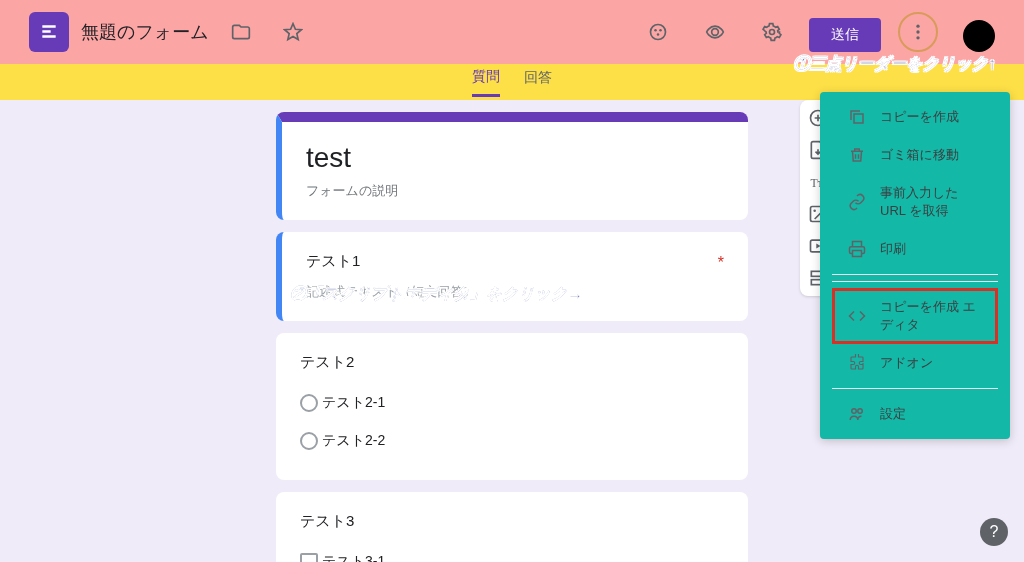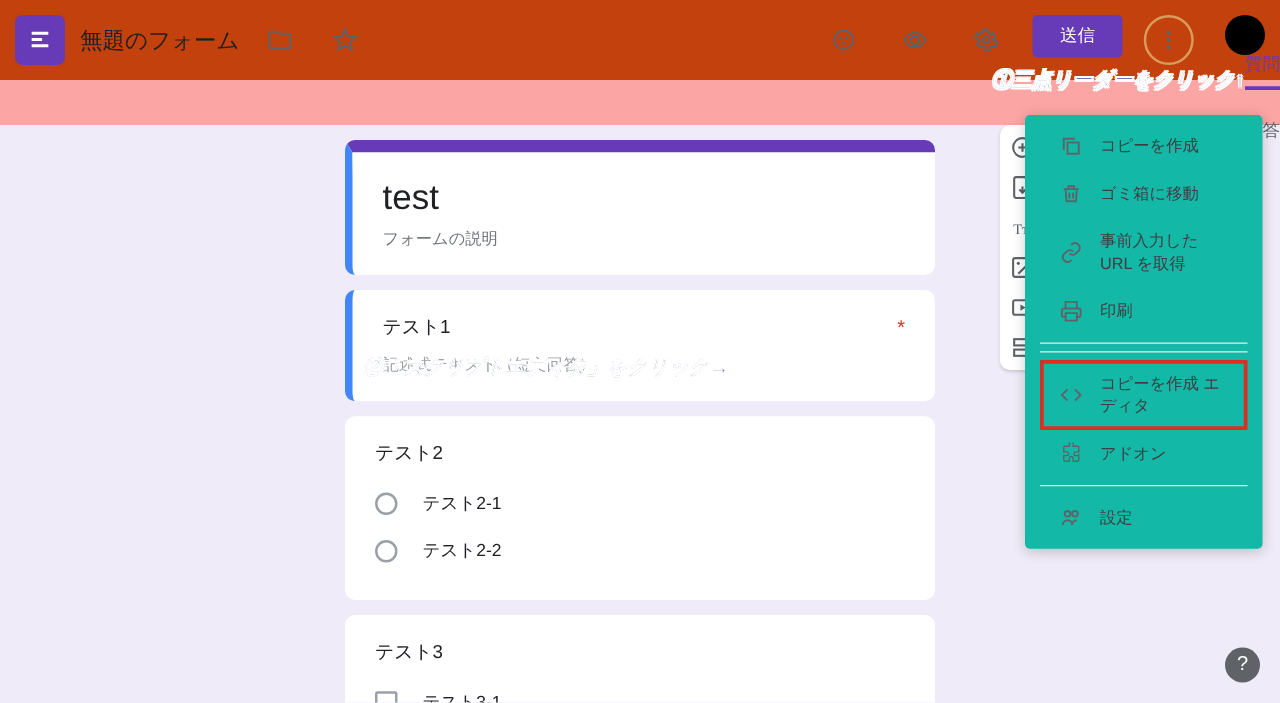--- a/index.html
+++ b/index.html
@@ -1,39 +1,39 @@
 <!DOCTYPE html>
 <html><head>
 <meta charset="utf-8">
 <style>
 * { box-sizing: border-box; margin: 0; padding: 0; }
 body { font-family: "Hiragino Sans", "Meiryo", sans-serif; background: #f0ebf8; width: 1024px; height: 562px; overflow: hidden; position: relative; color: #202124; }
-.header { background: #c2410c; height: 64px; display: flex; align-items: center; padding: 0 12px; border-bottom: 0; }
+.header { background: #fca5a5; height: 64px; display: flex; align-items: center; padding: 0 29px; border-bottom: 0; }
 .logo { width: 40px; height: 40px; background: #673ab7; border-radius: 6px; display: flex; align-items: center; justify-content: center; margin-right: 12px; }
 .logo svg { fill: #fff; }
 .title-area { display: flex; align-items: center; gap: 12px; }
 .doc-title { font-size: 18px; color: #202124; }
 .icon-btn { width: 40px; height: 40px; border-radius: 50%; display: flex; align-items: center; justify-content: center; cursor: pointer; color: #5f6368; }
-.header-right { margin-left: auto; display: flex; align-items: flex-start; gap: 17px; }
+.header-right { margin-left: auto; display: flex; align-items: flex-end; gap: 17px; }
 .send-btn { background: #673ab7; color: #fff; padding: 8px 22px; border-radius: 4px; font-size: 14px; }
 .more-btn { border: 2px solid #d89b5a; }
 .avatar { width: 32px; height: 32px; border-radius: 50%; background: #000; margin-left: 8px; }
-.tabs { display: flex; justify-content: center; gap: 24px; background: #fca5a5; height: 36px; align-items: flex-end; flex-direction: column; }
+.tabs { display: flex; justify-content: center; gap: 24px; background: #fde047; height: 36px; align-items: center; }
 .tab { font-size: 14px; color: #5f6368; padding-bottom: 8px; }
 .tab.active { color: #673ab7; border-bottom: 3px solid #673ab7; font-weight: 500; }
 .content { padding: 12px 0 40px; display: flex; flex-direction: column; align-items: center; gap: 12px; }
 .card { background: #fff; border-radius: 8px; width: 472px; padding: 20px 24px; position: relative; }
 .card.title-card { border-top: 10px solid #673ab7; }
 .card.active { border-left: 6px solid #4285f4; }
 .form-title { font-size: 28px; font-weight: 400; color: #202124; margin-bottom: 8px; }
 .form-desc { font-size: 13px; color: #70757a; }
 .q-title { font-size: 15px; color: #202124; font-weight: 500; margin-bottom: 12px; }
 .required { color: #d93025; position: absolute; right: 24px; top: 22px; }
 .hint { font-size: 13px; color: #9aa0a6; }
-.option { display: flex; align-items: center; gap: 20px; padding: 10px 0; font-size: 14px; }
+.option { display: flex; align-items: center; gap: 4px; padding: 10px 0; font-size: 14px; }
 .radio { width: 18px; height: 18px; border: 2px solid #9aa0a6; border-radius: 50%; }
 .checkbox { width: 18px; height: 18px; border: 2px solid #9aa0a6; border-radius: 2px; }
 .side-toolbar { position: absolute; left: 800px; top: 100px; background: #fff; border-radius: 8px; width: 36px; padding: 6px 0; box-shadow: 0 1px 3px rgba(0,0,0,0.15); display: flex; flex-direction: column; align-items: center; gap: 8px; }
 .side-toolbar .tool { width: 24px; height: 24px; display: flex; align-items: center; justify-content: center; color: #5f6368; cursor: pointer; }
 .menu { position: absolute; right: 14px; top: 92px; width: 190px; background: #14b8a6; border-radius: 4px; box-shadow: 0 2px 10px rgba(0,0,0,0.2); padding: 6px 12px; }
 .menu-item { display: flex; align-items: center; gap: 14px; padding: 10px 16px; font-size: 13px; color: #3c4043; cursor: pointer; }
 .menu-item.highlight { outline: 3px solid #d93025; outline-offset: -3px; }
 .menu-sep { height: 1px; background: #e8eaed; margin: 6px 0; }
 .menu-item svg, .menu-item .mi { width: 18px; height: 18px; color: #5f6368; flex-shrink: 0; }
 .annotation { position: absolute; font-size: 16px; font-weight: 700; color: #2b3a8f; font-style: italic; -webkit-text-stroke: 0.5px #fff; text-shadow: 1px 1px 0 #fff, -1px -1px 0 #fff, 1px -1px 0 #fff, -1px 1px 0 #fff; pointer-events: none; }

